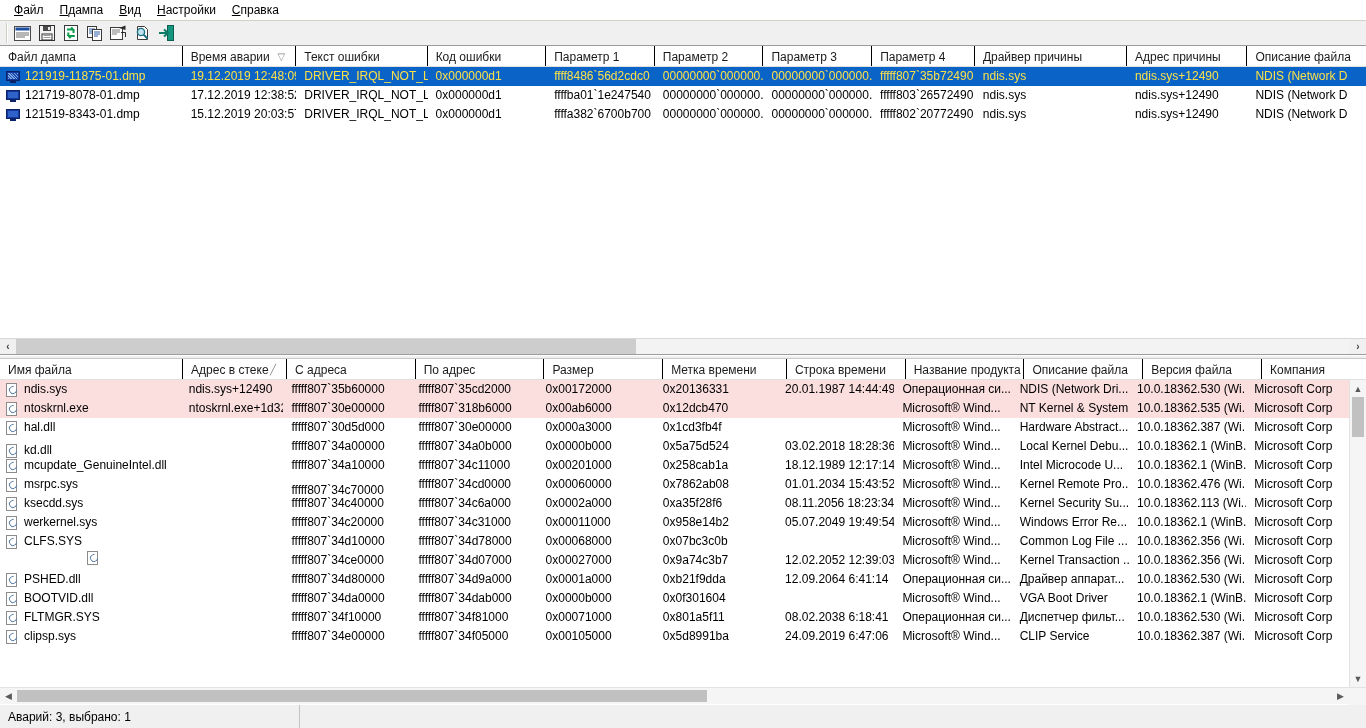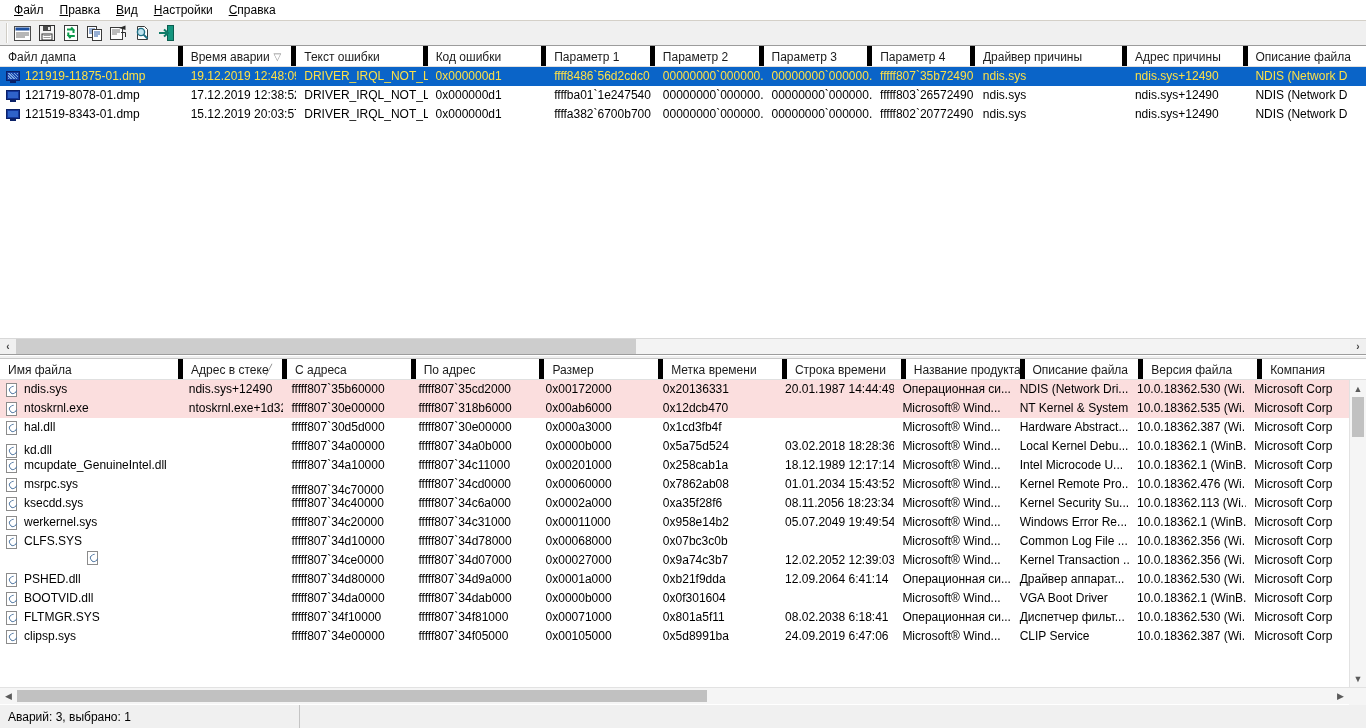--- a/index.html
+++ b/index.html
@@ -87,21 +87,21 @@
   .lv-body-wrap { flex:1 1 auto; display:flex; min-height:0; overflow:hidden; }
   .lv-scrollzone { flex:1 1 auto; overflow:hidden; position:relative; }
 
   .lv-header {
     display:flex; height:21px; flex:0 0 21px; background:#ffffff;
     border-bottom:1px solid #e0e0e0; position:relative; overflow:hidden;
   }
   .hcell {
     position:relative; display:flex; align-items:center;
     padding-left:8px; font-size:12px; color:#1a1a1a; white-space:nowrap;
-    border-right:5px solid #000000; height:21px; overflow:hidden;
+    border-right:1px solid #000000; height:21px; overflow:hidden;
     background:#ffffff;
   }
   .hcell .sortmark { position:absolute; right:10px; top:5px; font-size:10px; color:#8a8a8a; }
 
   .row { display:flex; height:19px; align-items:center; white-space:nowrap; }
   .row.sel { background:#0a64c8; color:#fde047; }
   .row.pink { background:#fbdede; }
   .cell { padding-left:8px; overflow:hidden; font-size:12px; height:19px; line-height:19px; }
   .cell.ico { display:flex; align-items:center; padding-left:6px; gap:5px; }
 
@@ -152,21 +152,21 @@
   .divider-h { height:1px; background:#9c9c9c; }
 </style>
 </head>
 <body>
 
 <div id="app">
 
 
   <div class="menubar">
     <div class="menu-item"><u>Ф</u><span>айл</span></div>
-    <div class="menu-item"><u>П</u><span>равка</span></div>
+    <div class="menu-item"><u>П</u><span>дампа</span></div>
     <div class="menu-item"><u>В</u><span>ид</span></div>
     <div class="menu-item"><u>Н</u><span>астройки</span></div>
     <div class="menu-item"><u>С</u><span>правка</span></div>
   </div>
 
   <div class="toolbar">
     <div class="tb-sep"></div>
 
     <div class="tb-btn">
       <svg width="17" height="15" viewBox="0 0 17 15">

